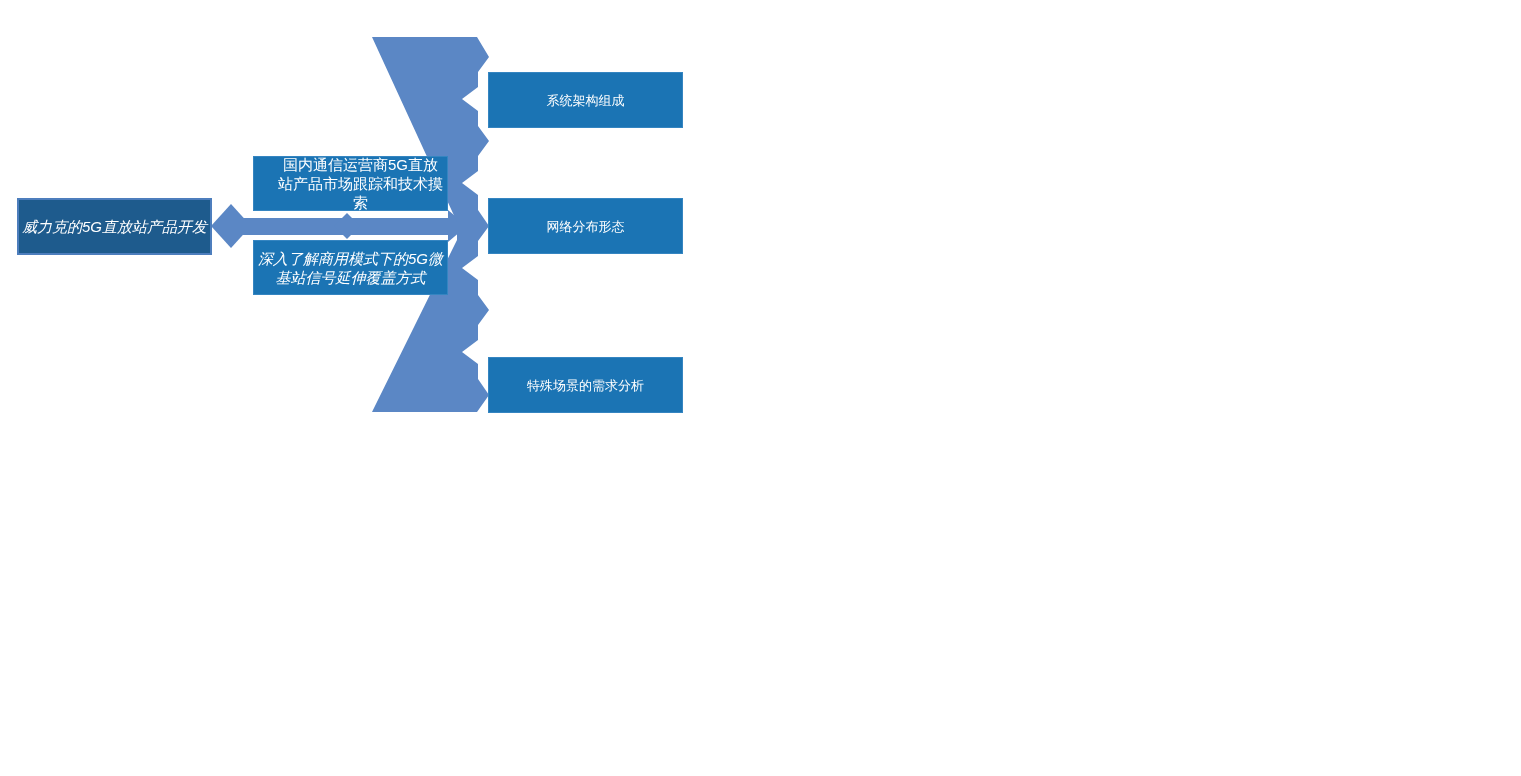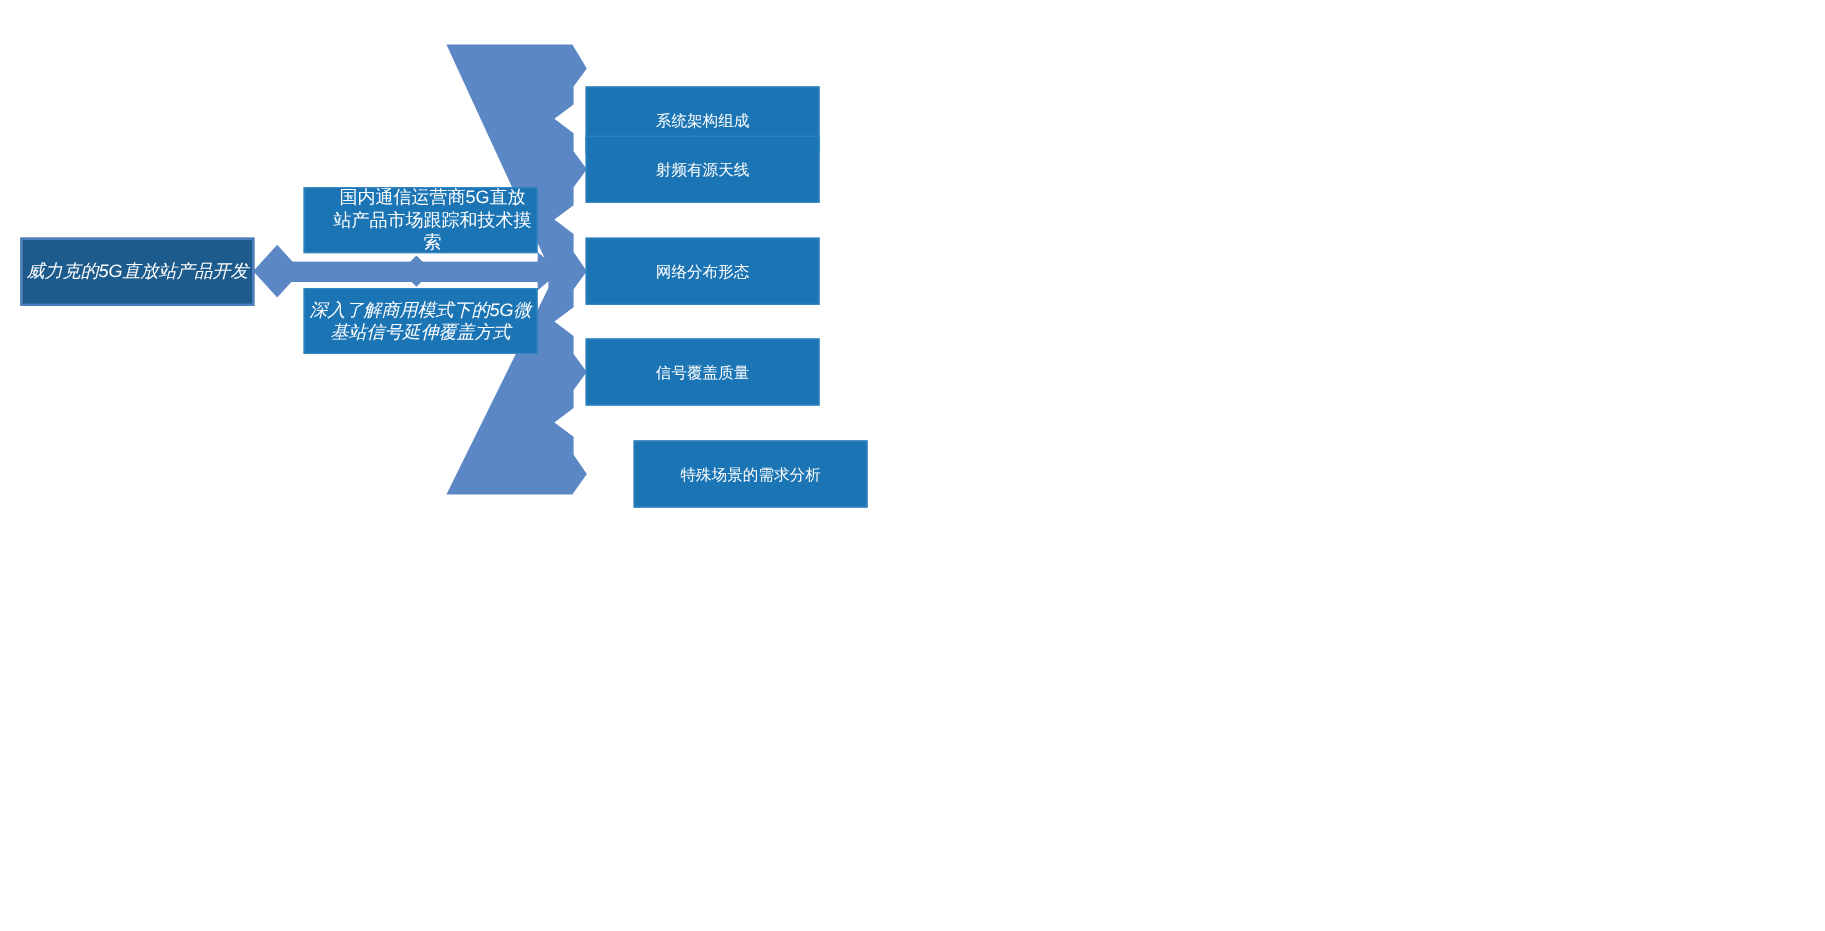--- a/index.html
+++ b/index.html
@@ -59,21 +59,21 @@
     background: var(--node-fill, #1B74B4);
     border: 1px solid var(--node-border, #3585C1);
     font-size: 13px;
     line-height: 17px;
     padding: 0 4px;
   }
   .leaf-1 { top: 40px; margin-top: 32px; }
   .leaf-2 { top: 113px; }
   .leaf-3 { top: 198px; }
   .leaf-4 { top: 282px; }
-  .leaf-5 { top: 367px; margin-left: 40px; }
+  .leaf-5 { top: 357px; }
 </style>
 </head>
 <body>
 
 <div class="canvas">
 
   <svg class="connector-layer" width="1521" height="776" viewBox="0 0 1521 776">
 
     <path class="conn" d="M211,226 L231,204 L251,226 L231,248 Z"></path>
 
@@ -96,26 +96,20 @@
   <div class="node node-branch branch-1">
     <span>国内通信运营商5G直放站产品市场跟踪和技术摸索</span>
   </div>
   <div class="node node-branch branch-2">
     <span>深入了解商用模式下的5G微基站信号延伸覆盖方式</span>
   </div>
 
   <div class="node node-leaf leaf-1">
     <span>系统架构组成</span>
   </div>
-  <div class="node node-leaf leaf-2">
-    <span>射频有源天线</span>
-  </div>
   <div class="node node-leaf leaf-3">
     <span>网络分布形态</span>
-  </div>
-  <div class="node node-leaf leaf-4">
-    <span>信号覆盖质量</span>
   </div>
   <div class="node node-leaf leaf-5">
     <span>特殊场景的需求分析</span>
   </div>
 
 </div>
 
 </body></html>

